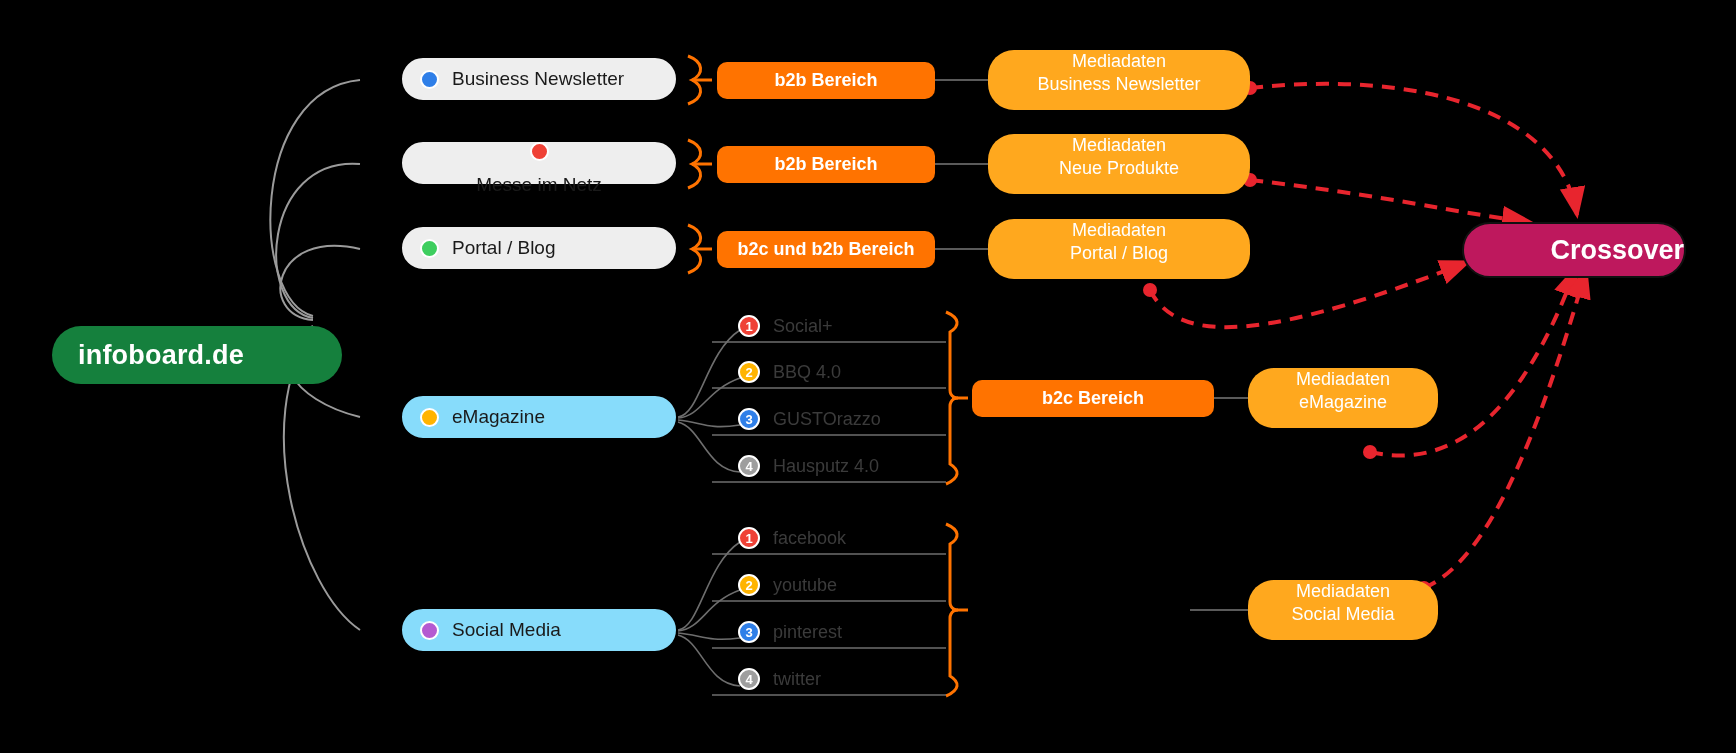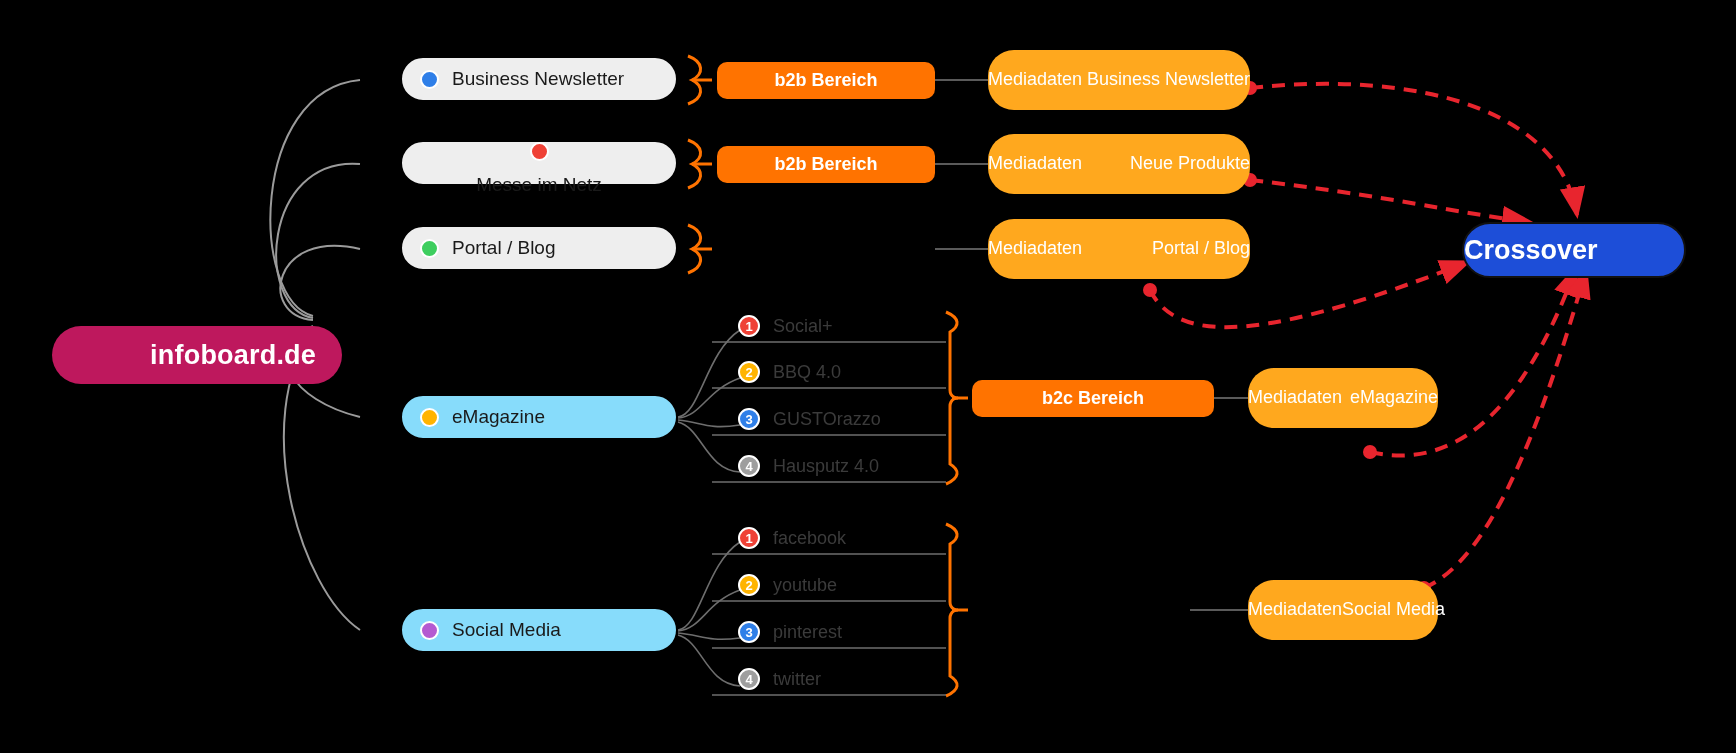--- a/index.html
+++ b/index.html
@@ -5,44 +5,44 @@
   html,body{margin:0;padding:0;background:#000;}
   body{width:1736px;height:753px;overflow:hidden;
        font-family:"Liberation Sans","DejaVu Sans",sans-serif;}
   #stage{position:relative;width:1736px;height:753px;background:#000;}
   #wires{position:absolute;left:0;top:0;width:1736px;height:753px;}
 
   .node{position:absolute;box-sizing:border-box;display:flex;align-items:center;
         border-radius:30px;white-space:nowrap;}
 
   
-  .root{background:#be185d;color:#fff;font-size:27px;font-weight:bold;
-        padding:0 26px;border-radius:34px;justify-content:flex-end;
+  .root{background:#15803d;color:#fff;font-size:27px;font-weight:bold;
+        padding:0 26px;border-radius:34px;justify-content:flex-start;
         letter-spacing:.2px;}
 
   
   .branch{border-radius:26px;padding:0 18px;font-size:19px;color:#1a1a1a;
           border:2px solid #000;gap:13px;}
   .branch.light{background:#eeeeee;}
   .branch.cyan{background:#87dcfb;}
   .dot{width:19px;height:19px;border-radius:50%;flex:0 0 auto;
        border:2px solid #ffffff;box-sizing:border-box;}
 
   
   .bereich{background:#ff7300;color:#fff;font-weight:bold;font-size:18px;
            border-radius:10px;justify-content:center;text-align:center;}
 
   
   .media{background:#ffa81e;color:#fff;font-size:18px;border-radius:26px;
-         justify-content:space-between;text-align:center;line-height:1.28;
-         flex-direction:row;}
-
-  
-  .crossover{background:#1d4ed8;color:#fff;font-weight:bold;font-size:27px;
-             border-radius:30px;justify-content:flex-start;border:2px solid #111;}
+         justify-content:flex-start;text-align:center;line-height:1.28;
+         flex-direction:column;}
+
+  
+  .crossover{background:#be185d;color:#fff;font-weight:bold;font-size:27px;
+             border-radius:30px;justify-content:flex-end;border:2px solid #111;}
 
   
   .subitem{position:absolute;display:flex;align-items:center;gap:13px;
            font-size:18px;color:#3b3b3b;white-space:nowrap;}
   .badge{width:22px;height:22px;border-radius:50%;flex:0 0 auto;
          color:#fff;font-size:13px;font-weight:bold;display:flex;
          align-items:center;justify-content:center;line-height:1;
          border:2px solid #fff;box-sizing:border-box;}
 </style>
 </head>
@@ -154,20 +154,23 @@
     <span class="dot" style="background:#b45bd1"></span>
     <span>Social Media</span>
   </div>
 
   <div class="node bereich" style="left:717px;top:62px;width:218px;height:37px;">
     <span>b2b Bereich</span>
   </div>
   <div class="node bereich" style="left:717px;top:146px;width:218px;height:37px;">
     <span>b2b Bereich</span>
   </div>
+  <div class="node bereich" style="left:717px;top:231px;width:218px;height:37px;">
+    <span>b2c und b2b Bereich</span>
+  </div>
   <div class="node bereich" style="left:972px;top:380px;width:242px;height:37px;">
     <span>b2c Bereich</span>
   </div>
 
   <div class="node media" style="left:988px;top:50px;width:262px;height:60px;">
     <span>Mediadaten</span>
     <span>Business Newsletter</span>
   </div>
   <div class="node media" style="left:988px;top:134px;width:262px;height:60px;">
     <span>Mediadaten</span>

